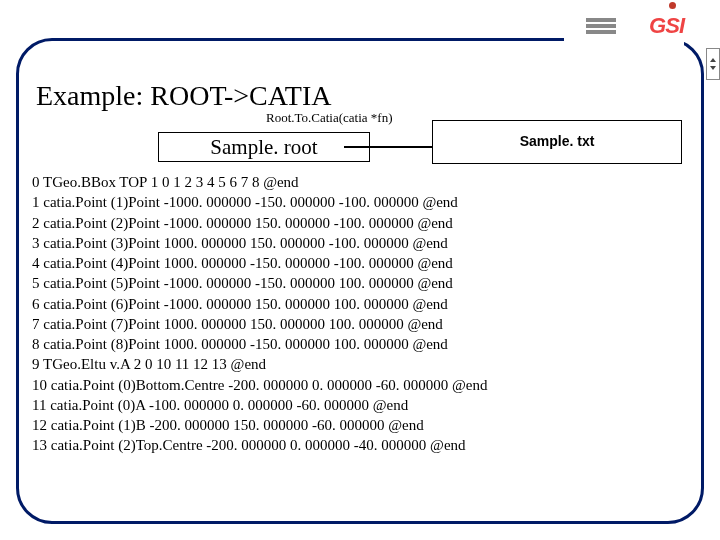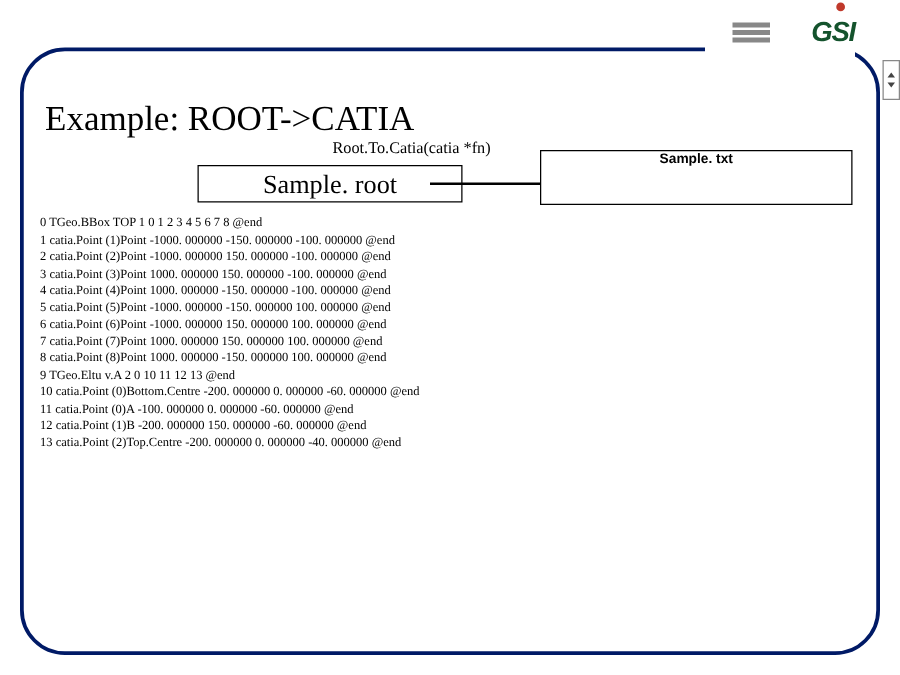--- a/index.html
+++ b/index.html
@@ -42,21 +42,21 @@
   }
   .logo-bar {
     width: 30px;
     height: 4px;
     background: #888;
   }
   .logo-text {
     font-family: Arial, sans-serif;
     font-weight: 900;
     font-size: 22px;
-    color: #14532d;
+    color: #ef4444;
     letter-spacing: -1px;
     font-style: italic;
     margin-left: 27px;
   }
   .logo-dot {
     position: absolute;
     top: -2px;
     right: 8px;
     width: 7px;
     height: 7px;
@@ -93,41 +93,41 @@
   .box-right {
     position: absolute;
     top: 120px;
     left: 432px;
     width: 248px;
     height: 42px;
     border: 1px solid #000;
     text-align: center;
     font-family: Arial, sans-serif;
     font-weight: bold;
-    font-size: 11px;
+    font-size: 14px;
     background: #fff;
     display: flex;
-    flex-direction: row;
+    flex-direction: column;
     justify-content: center;
     line-height: 1.25;
   }
   .connector {
     position: absolute;
     top: 146px;
     left: 344px;
     width: 88px;
     height: 2px;
     background: #000;
   }
   .listing {
     position: absolute;
     top: 172px;
     left: 32px;
     right: 32px;
-    font-size: 10px;
+    font-size: 15px;
     line-height: 1.35;
     color: #000;
     white-space: pre;
   }
   .side-tab {
     position: absolute;
     top: 48px;
     right: 0px;
     width: 12px;
     height: 30px;

